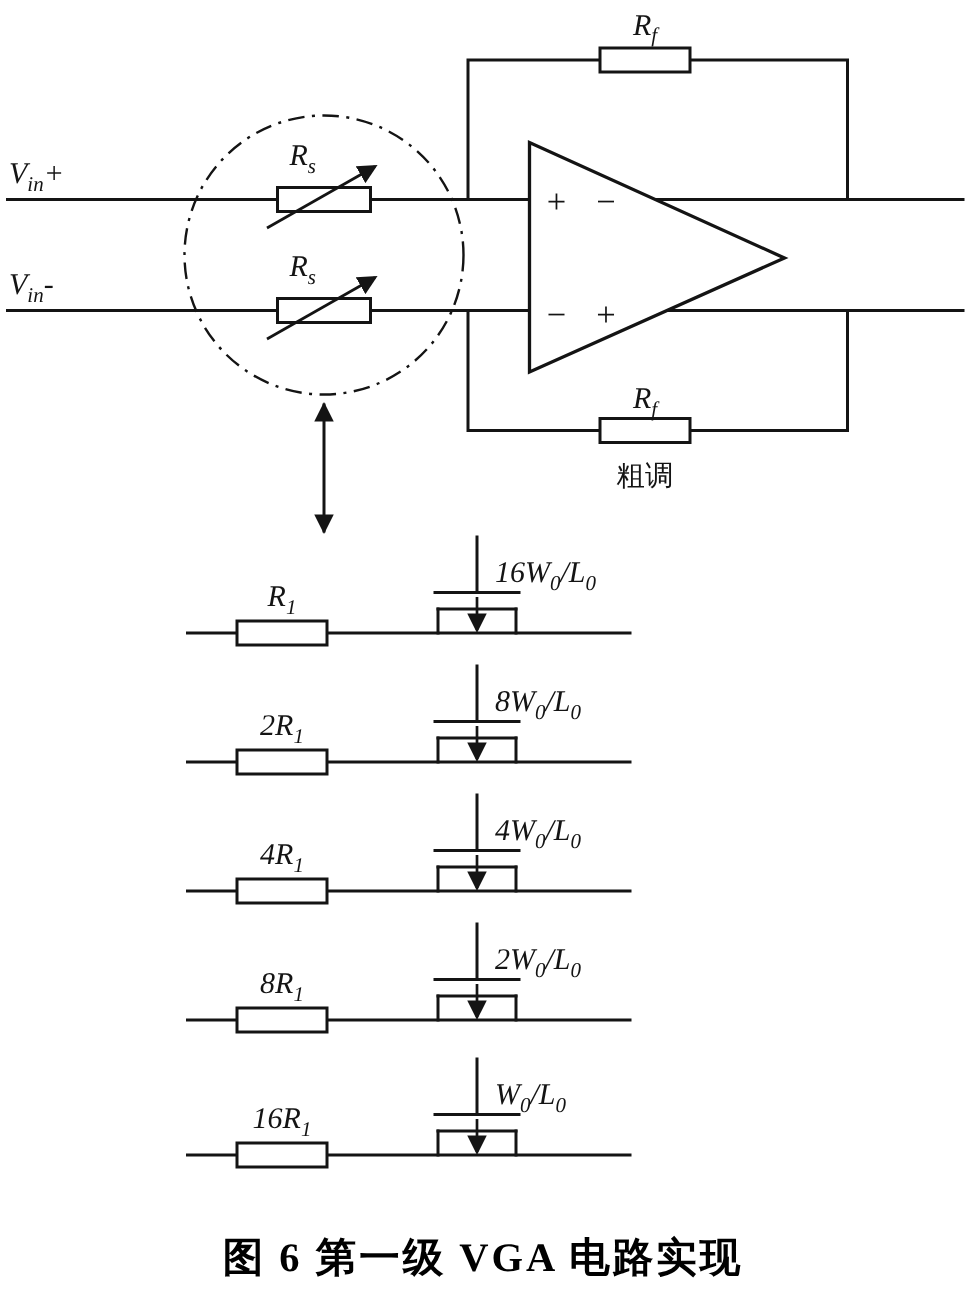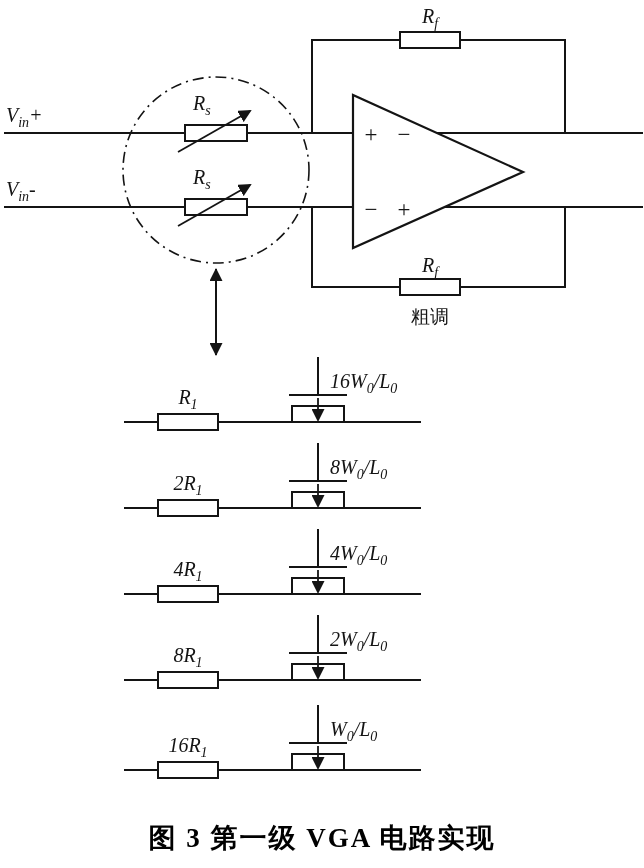--- a/index.html
+++ b/index.html
@@ -133,15 +133,15 @@
       <line class="w" x1="290" y1="-27" x2="346" y2="-27"></line>
       <line class="w" x1="292" y1="-16" x2="344" y2="-16"></line>
       <line class="w" x1="292" y1="-16" x2="292" y2="0"></line>
       <line class="w" x1="344" y1="-16" x2="344" y2="0"></line>
       <line class="thin" x1="318" y1="-24" x2="318" y2="-2" marker-end="url(#ah)"></line>
       <text class="m" x="330" y="-34"><tspan>W</tspan><tspan class="sub" dy="5">0</tspan><tspan dy="-5">/L</tspan><tspan class="sub" dy="5">0</tspan></text>
     </g>
   </g>
 </svg>
 
-<div class="caption">图 3  第一级 VGA 电路实现</div>
+<div class="caption">图 6  第一级 VGA 电路实现</div>
 
 </div>
 
 </body></html>

